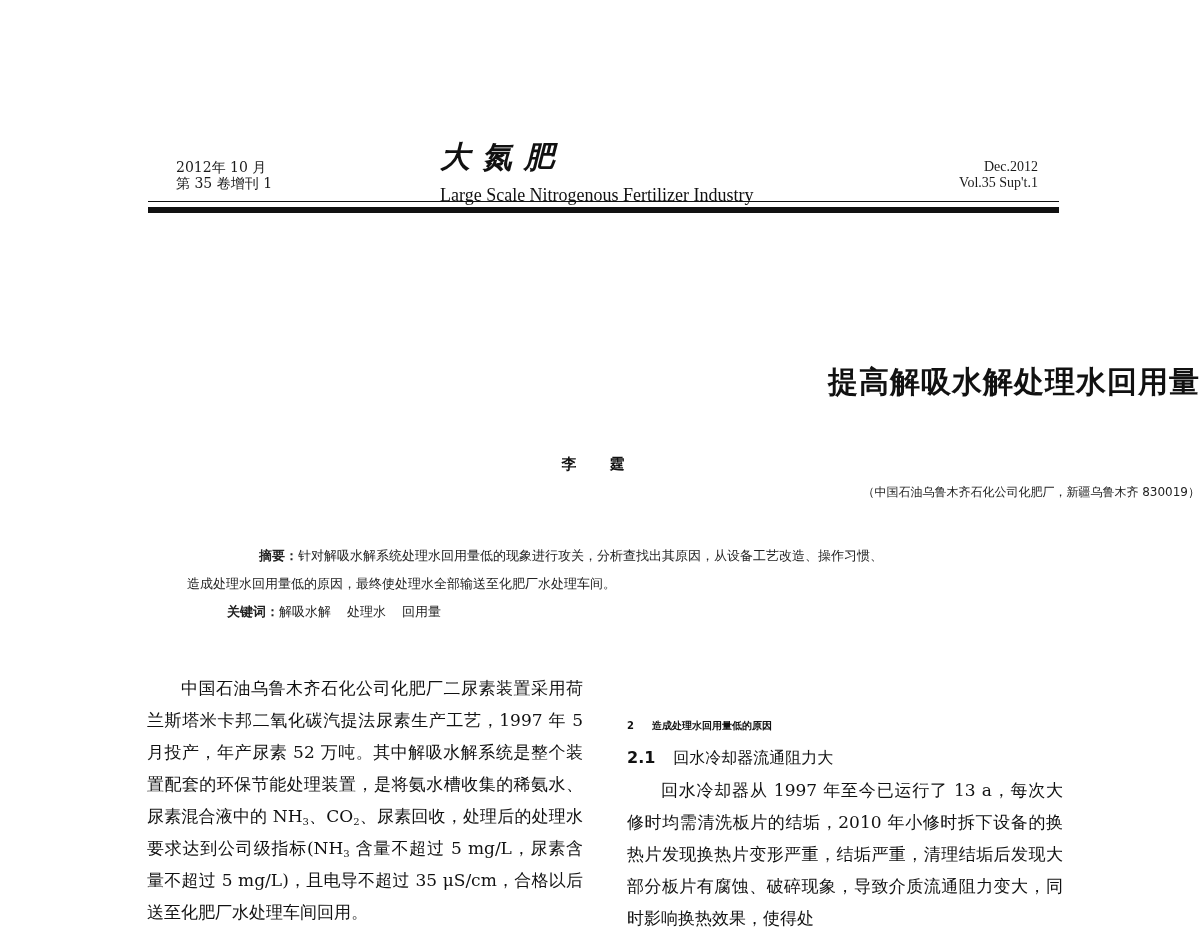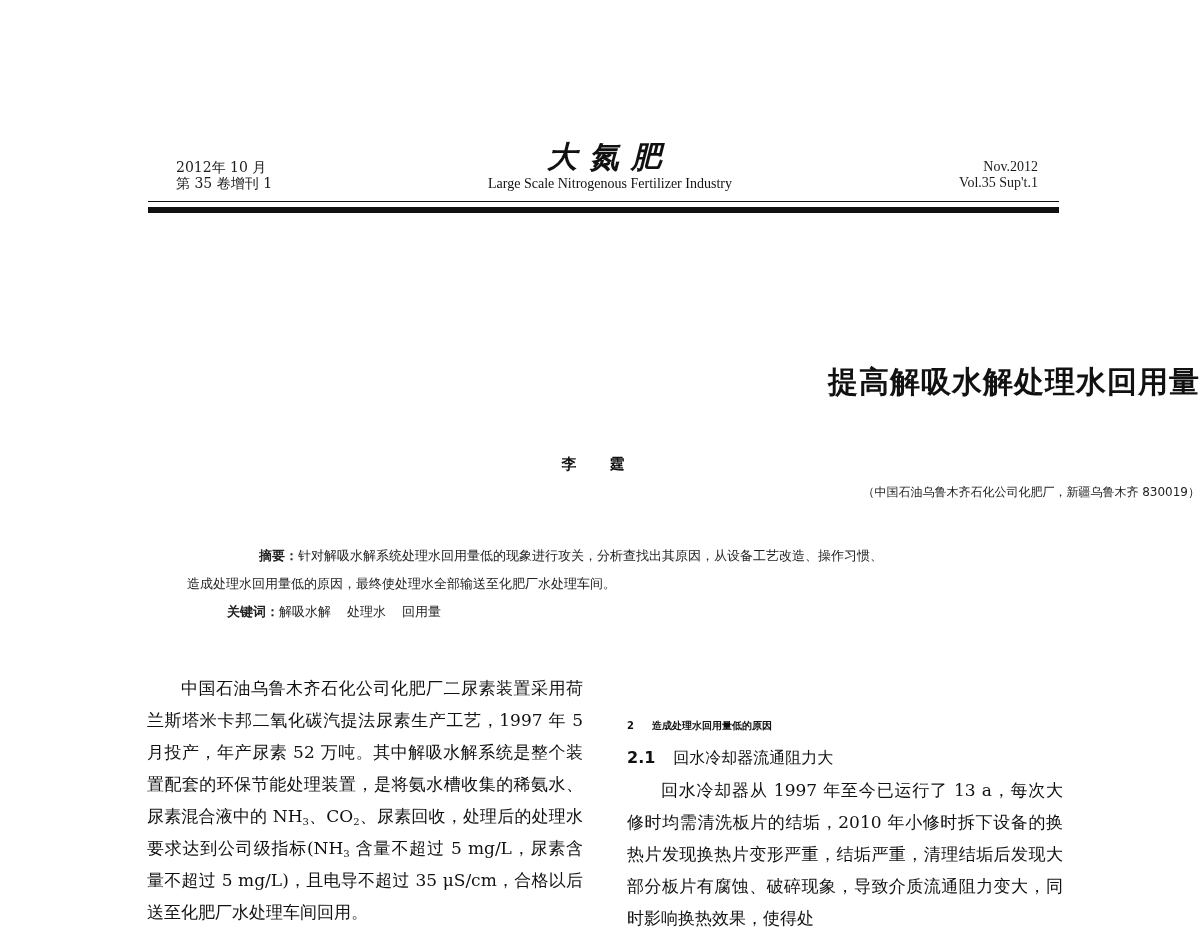--- a/index.html
+++ b/index.html
@@ -5,23 +5,23 @@
     html, body { margin: 0; padding: 0; }
     body {
       width: 1200px; height: 937px; overflow: hidden;
       background: #ffffff; color: #111111;
       font-family: "DejaVu Serif", "Liberation Serif", serif;
       position: relative;
     }
     .abs { position: absolute; }
     .hdr-left { left: 176px; top: 159px; font-size: 14px; line-height: 16px; color: #1a1a1a; }
     .hdr-right { right: 162px; top: 159px; font-size: 14px; line-height: 16px; text-align: right; color: #1a1a1a; font-family: "Liberation Serif", serif; }
-    .hdr-center { left: 440px; width: 340px; top: 140px; text-align: center; }
+    .hdr-center { left: 440px; width: 340px; top: 140px; text-align: left; }
     .journal-cn { font-size: 30px; font-weight: bold; letter-spacing: 12px; line-height: 34px; font-style: italic; font-family: "DejaVu Serif", serif; }
-    .journal-en { font-size: 14px; line-height: 16px; font-family: "Liberation Serif", serif; margin-top: 2px; }
+    .journal-en { font-size: 18px; line-height: 16px; font-family: "Liberation Serif", serif; margin-top: 13px; }
     .rule-thin { left: 148px; width: 911px; top: 201px; height: 1px; background: #111; }
     .rule-thick { left: 148px; width: 911px; top: 207px; height: 6px; background: #111; }
     .title { left: 0; width: 1200px; top: 362px; text-align: right; font-size: 30px; font-weight: bold; letter-spacing: 1px; font-family: "DejaVu Sans", sans-serif; }
     .author { left: 0; width: 1200px; top: 455px; text-align: center; font-size: 15px; font-weight: bold; font-family: "DejaVu Sans", sans-serif; letter-spacing: 14px; }
     .affil { left: 0; width: 1200px; top: 484px; text-align: right; font-size: 12px; font-family: "DejaVu Sans", sans-serif; color: #222; }
     .abstract { left: 187px; width: 870px; top: 542px; font-size: 13px; line-height: 28px; font-family: "DejaVu Sans", sans-serif; color: #222; }
     .abstract .line1 { padding-left: 40px; }
     .abstract .lbl { font-weight: bold; margin-left: 32px; }
     .keywords { left: 227px; top: 598px; font-size: 13px; line-height: 28px; font-family: "DejaVu Sans", sans-serif; color: #222; }
     .keywords .kw { margin-right: 16px; }
@@ -43,21 +43,21 @@
   <div>2012年 10 月</div>
   <div>第 35 卷增刊 1</div>
 </div>
 
 <div class="abs hdr-center">
   <div class="journal-cn">大氮肥</div>
   <div class="journal-en">Large Scale Nitrogenous Fertilizer Industry</div>
 </div>
 
 <div class="abs hdr-right">
-  <div>Nov.2012</div>
+  <div>Dec.2012</div>
   <div>Vol.35 Sup't.1</div>
 </div>
 
 <div class="abs rule-thin"></div>
 <div class="abs rule-thick"></div>
 
 <div class="abs title">提高解吸水解处理水回用量</div>
 <div class="abs author">李 霆</div>
 <div class="abs affil">（中国石油乌鲁木齐石化公司化肥厂，新疆乌鲁木齐  830019）</div>
 

